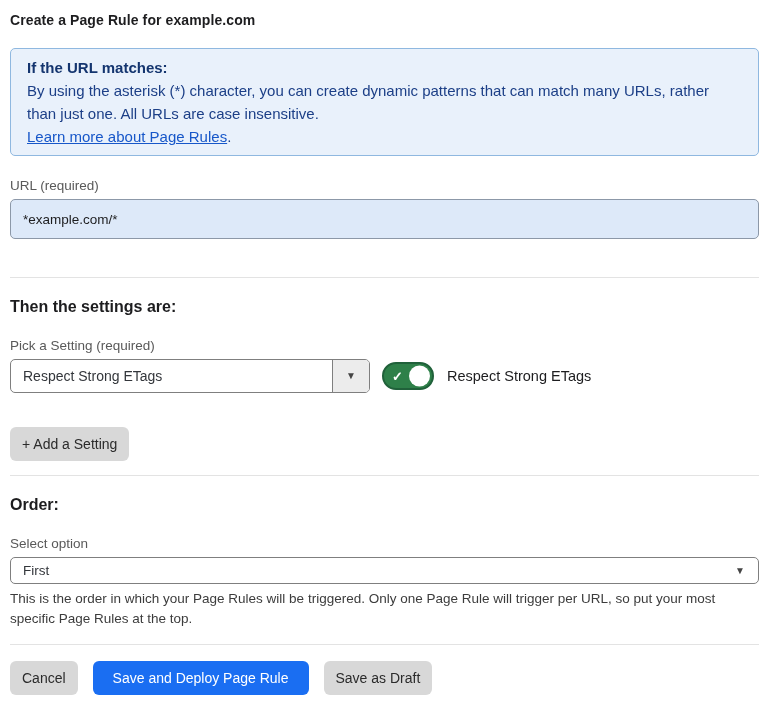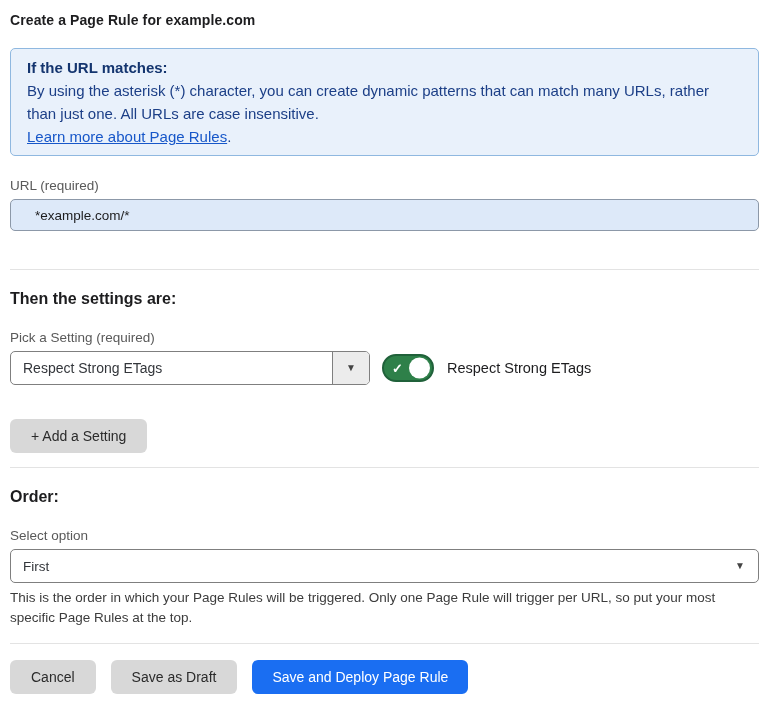--- a/index.html
+++ b/index.html
@@ -41,25 +41,25 @@
 
   .field-label {
     display: block;
     font-size: 13.5px;
     color: #595959;
     margin-bottom: 6px;
   }
 
   .url-input {
     width: 100%;
-    height: 32px;
+    height: 40px;
     background: #dde9f9;
     border: 1px solid #8c98a8;
     border-radius: 5px;
-    padding: 0 24px;
+    padding: 0 12px;
     font-size: 13.5px;
     color: #1d1d1f;
     font-family: inherit;
     outline: none;
   }
 
   .divider { border: none; border-top: 1px solid #e3e3e3; margin: 0; }
   .divider-1 { margin-top: 38px; }
   .divider-2 { margin-top: 14px; }
   .divider-3 { margin-top: 15px; }
@@ -128,25 +128,25 @@
   .toggle-text { margin-left: 13px; font-size: 14.5px; color: #1d1d1f; }
 
   .btn {
     border: none;
     border-radius: 6px;
     font-family: inherit;
     font-size: 14px;
     cursor: pointer;
     line-height: 16px;
   }
-  .btn-gray { background: #d8d8d8; color: #2b2b2b; padding: 9px 21px; }
+  .btn-gray { background: #d8d8d8; color: #2b2b2b; padding: 9px 12px; }
   .btn-blue { background: #1a6ef2; color: #ffffff; padding: 9px 20px; }
   .add-setting-btn { display: inline-block; margin: 34px 0 0; }
 
-  .order-select { width: 100%; height: 34px; margin-top: 2px; }
+  .order-select { width: 100%; height: 27px; margin-top: 2px; }
   .order-select .select-value { font-size: 13.5px; }
   .order-select .caret-area {
     display: flex; align-items: center;
     padding-right: 13px;
   }
 
   .help-text {
     font-size: 13.5px;
     color: #3c3c3c;
     line-height: 20px;
@@ -206,18 +206,18 @@
   <div class="caret-area">
     <span class="caret">▼</span>
   </div>
 </div>
 <div class="help-text">This is the order in which your Page Rules will be triggered. Only one Page Rule will trigger per URL, so put your most specific Page Rules at the top.</div>
 
 <hr class="divider divider-3">
 
 <div class="footer-actions">
   <button class="btn btn-gray">Cancel</button>
+  <button class="btn btn-blue">Save and Deploy Page Rule</button>
   <button class="btn btn-gray">Save as Draft</button>
-  <button class="btn btn-blue">Save and Deploy Page Rule</button>
 </div>
 
 
 
 
 </body></html>

